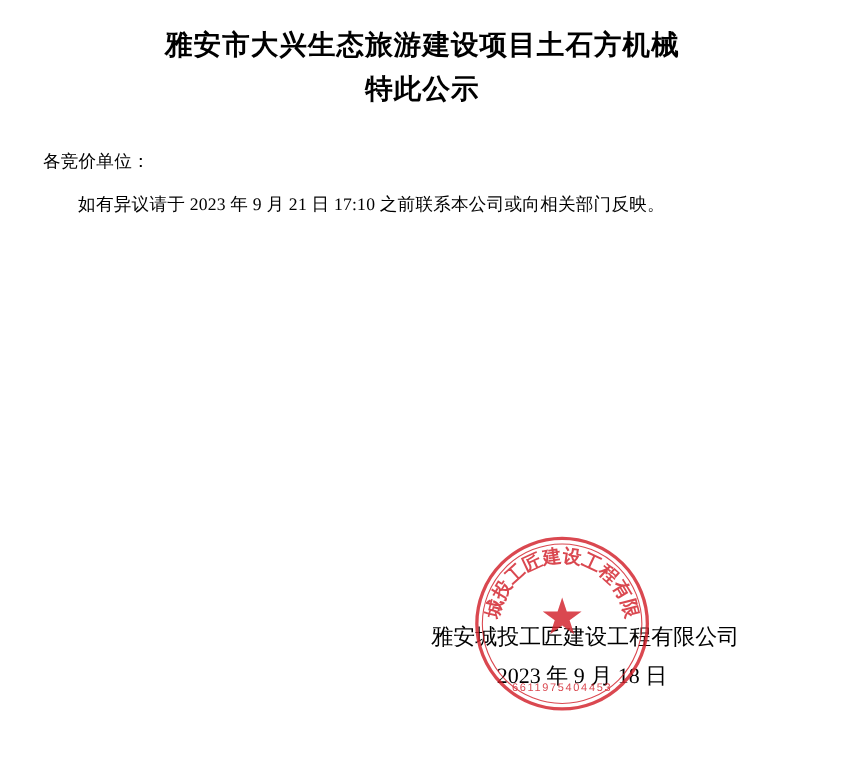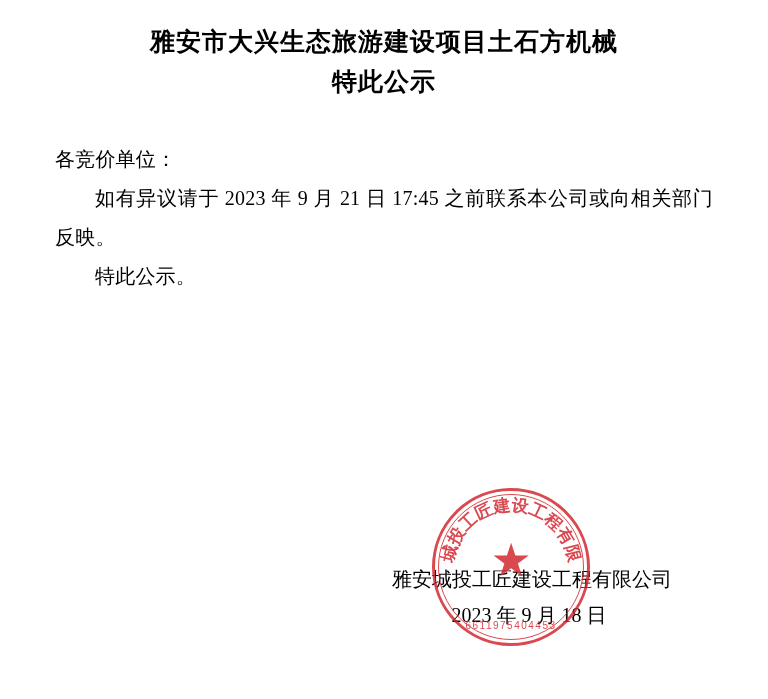--- a/index.html
+++ b/index.html
@@ -13,38 +13,38 @@
     font-family: "Liberation Serif", "DejaVu Serif", serif;
     color: #000000;
     position: relative;
     overflow: hidden;
   }
   .page {
     position: relative;
     width: 768px;
     height: 699px;
     box-sizing: border-box;
-    padding: 0 55px;
+    padding: 0 39px;
   }
   .doc-title {
     margin: 0;
     padding-top: 22px;
     text-align: center;
     font-family: "Liberation Serif", "DejaVu Serif", serif;
     font-weight: bold;
     font-size: 25px;
     line-height: 40px;
     letter-spacing: 1px;
   }
   .doc-title .line {
     display: block;
   }
   .body-block {
-    margin-top: 38px;
-    font-size: 20px;
+    margin-top: 26px;
+    font-size: 16px;
     line-height: 39px;
     letter-spacing: 0.2px;
   }
   .para {
     margin: 0;
     text-align: justify;
     text-justify: inter-ideograph;
   }
   .para.indent {
     text-indent: 2em;
@@ -130,22 +130,21 @@
 
 <div class="page">
 
   <h1 class="doc-title">
     <span class="line">雅安市大兴生态旅游建设项目土石方机械</span>
     <span class="line">特此公示</span>
   </h1>
 
   <div class="body-block">
     <p class="para">各竞价单位：</p>
-    <p class="para indent">如有异议请于 2023 年 9 月 21 日 17:45 之前联系本公司或向相关部门反映。</p>
-    <p class="para indent">特此公示。</p>
+    <p class="para indent">如有异议请于 2023 年 9 月 21 日 17:10 之前联系本公司或向相关部门反映。</p>
   </div>
 
   <div class="sign-block">
     <span class="sign-line">雅安城投工匠建设工程有限公司</span>
     <span class="sign-date">2023 年 9 月 18 日</span>
   </div>
 
   <div class="seal">
     <div class="inner-ring"></div>
     <div class="arc-text">

